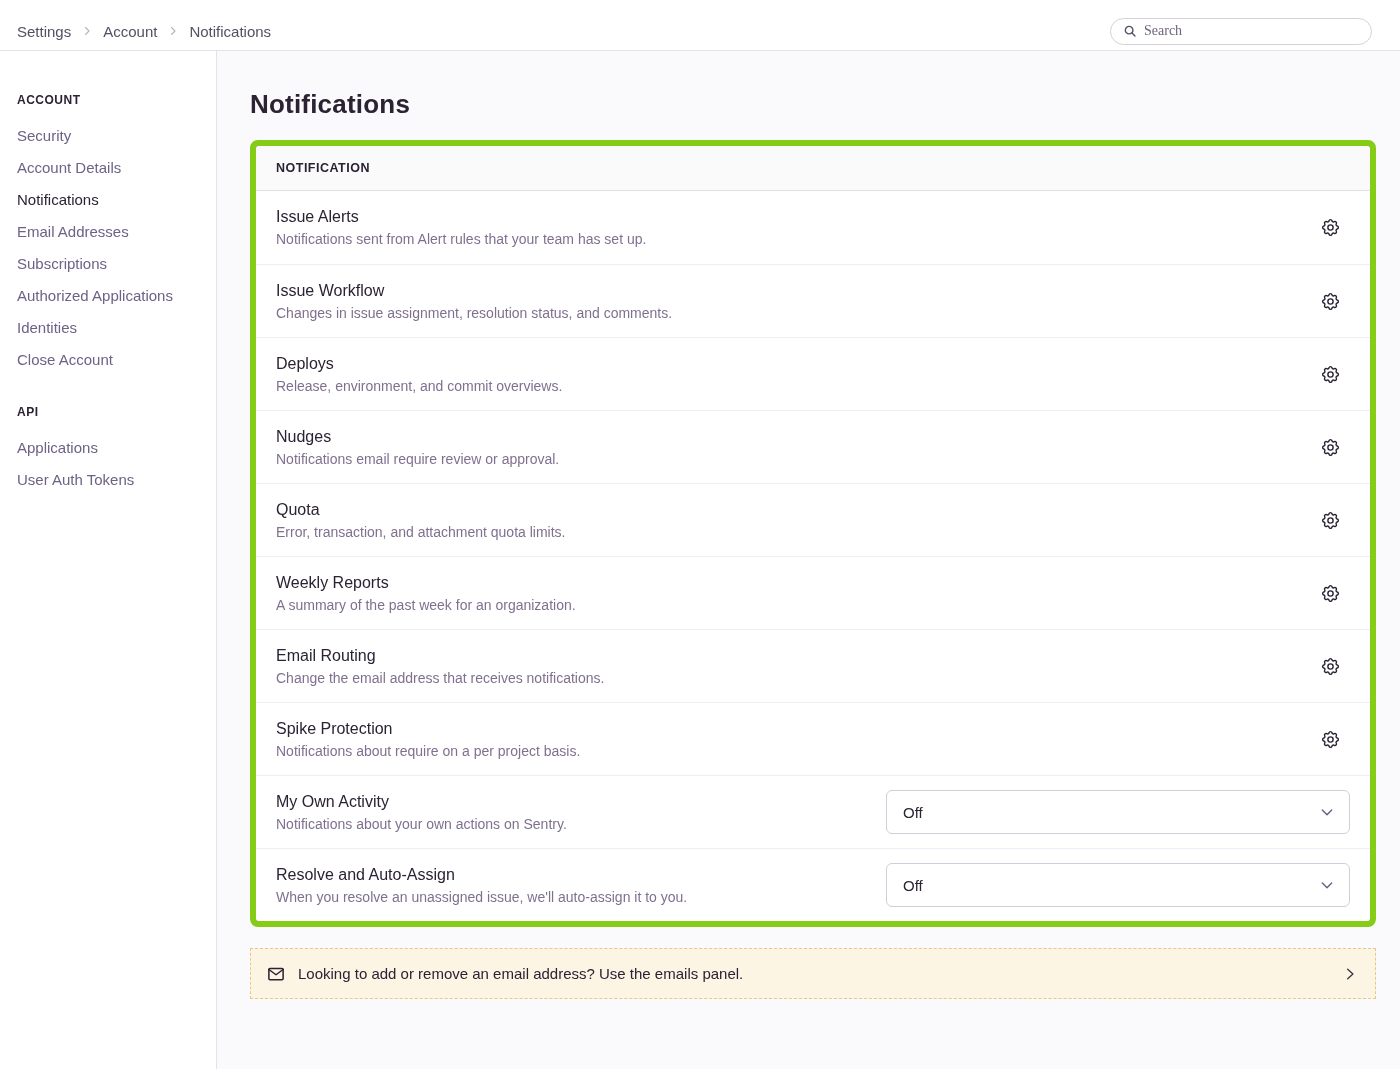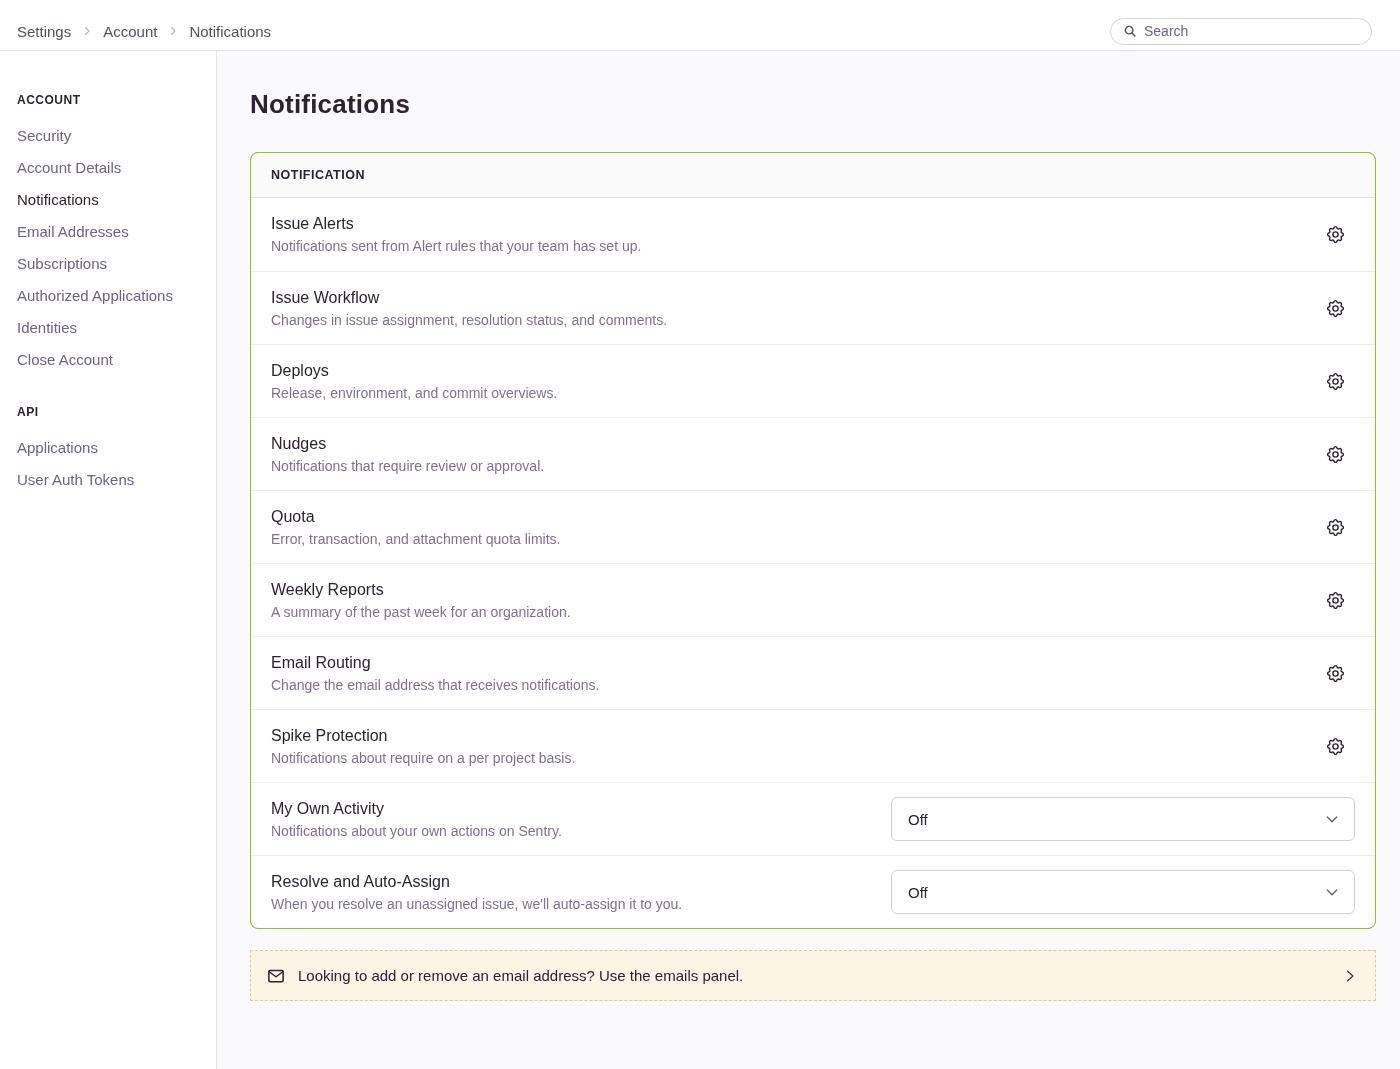--- a/index.html
+++ b/index.html
@@ -20,21 +20,21 @@
   }
   .breadcrumb { display:flex; align-items:center; gap:10px; font-size:15px; color:#564f64; }
   .crumb { cursor:pointer; color:#564f64; }
   .crumb-sep { display:flex; align-items:center; color:#b8b1c2; }
   .searchbox {
     width:262px; height:27px; border:1px solid #d4d0dc; border-radius:14px;
     display:flex; align-items:center; gap:7px; padding:0 12px; background:#fff;
   }
   .searchbox input {
     border:none; outline:none; background:transparent; font-size:14px;
-    color:#2b2233; width:100%; font-family:Liberation Sans, sans-serif;
+    color:#2b2233; width:100%; font-family:Liberation Serif, serif;
   }
   .searchbox input::placeholder { color:#71637e; opacity:1; }
 
   
   .layout { flex:1; display:flex; min-height:0; }
   .sidebar {
     width:217px; flex:0 0 217px; background:#fff; border-right:1px solid #e7e1ec;
     padding:42px 10px 0 17px;
   }
   .side-heading {
@@ -48,21 +48,21 @@
   .side-item.active { color:#2b2233; }
 
   .content {
     flex:1; background:#fafafc; padding:38px 24px 0 33px; overflow:hidden;
   }
   .page-title { font-size:26px; font-weight:700; color:#2b2233; letter-spacing:.2px; }
   .page-desc { font-size:15px; color:#3e3446; margin-top:25px; }
 
   
   .panel {
-    margin-top:32px; background:#be185d; border:1px solid #84cc16; border-radius:8px;
+    margin-top:20px; background:#be185d; border:6px solid #84cc16; border-radius:8px;
     overflow:hidden;
   }
   .panel-header {
     background:#fafafb; border-bottom:1px solid #e2dee6; padding:15px 20px;
     font-size:12.5px; font-weight:700; letter-spacing:.5px; text-transform:uppercase;
     color:#2b2233;
   }
   .row {
     display:flex; align-items:center; justify-content:space-between;
     padding:13px 20px; min-height:73px; background:#fff;
@@ -196,21 +196,21 @@
         <path d="M10.325 4.317c.426 -1.756 2.924 -1.756 3.35 0a1.724 1.724 0 0 0 2.573 1.066c1.543 -.94 3.31 .826 2.37 2.37a1.724 1.724 0 0 0 1.065 2.572c1.756 .426 1.756 2.924 0 3.35a1.724 1.724 0 0 0 -1.066 2.573c.94 1.543 -.826 3.31 -2.37 2.37a1.724 1.724 0 0 0 -2.572 1.065c-.426 1.756 -2.924 1.756 -3.35 0a1.724 1.724 0 0 0 -2.573 -1.066c-1.543 .94 -3.31 -.826 -2.37 -2.37a1.724 1.724 0 0 0 -1.065 -2.572c-1.756 -.426 -1.756 -2.924 0 -3.35a1.724 1.724 0 0 0 1.066 -2.573c-.94 -1.543 .826 -3.31 2.37 -2.37c1 .608 2.296 .07 2.572 -1.065z"></path>
         <circle cx="12" cy="12" r="3"></circle>
       </svg>
     </button>
 
   </div>
 
   <div class="row">
     <div class="row-text">
       <div class="row-title">Nudges</div>
-      <div class="row-desc">Notifications that require review or approval.</div>
+      <div class="row-desc">Notifications email require review or approval.</div>
     </div>
     <button class="gear-btn">
       <svg width="21" height="21" viewBox="0 0 24 24" fill="none" stroke="currentColor" stroke-width="1.6" stroke-linecap="round" stroke-linejoin="round">
         <path d="M10.325 4.317c.426 -1.756 2.924 -1.756 3.35 0a1.724 1.724 0 0 0 2.573 1.066c1.543 -.94 3.31 .826 2.37 2.37a1.724 1.724 0 0 0 1.065 2.572c1.756 .426 1.756 2.924 0 3.35a1.724 1.724 0 0 0 -1.066 2.573c.94 1.543 -.826 3.31 -2.37 2.37a1.724 1.724 0 0 0 -2.572 1.065c-.426 1.756 -2.924 1.756 -3.35 0a1.724 1.724 0 0 0 -2.573 -1.066c-1.543 .94 -3.31 -.826 -2.37 -2.37a1.724 1.724 0 0 0 -1.065 -2.572c-1.756 -.426 -1.756 -2.924 0 -3.35a1.724 1.724 0 0 0 1.066 -2.573c-.94 -1.543 .826 -3.31 2.37 -2.37c1 .608 2.296 .07 2.572 -1.065z"></path>
         <circle cx="12" cy="12" r="3"></circle>
       </svg>
     </button>
 
   </div>
 

